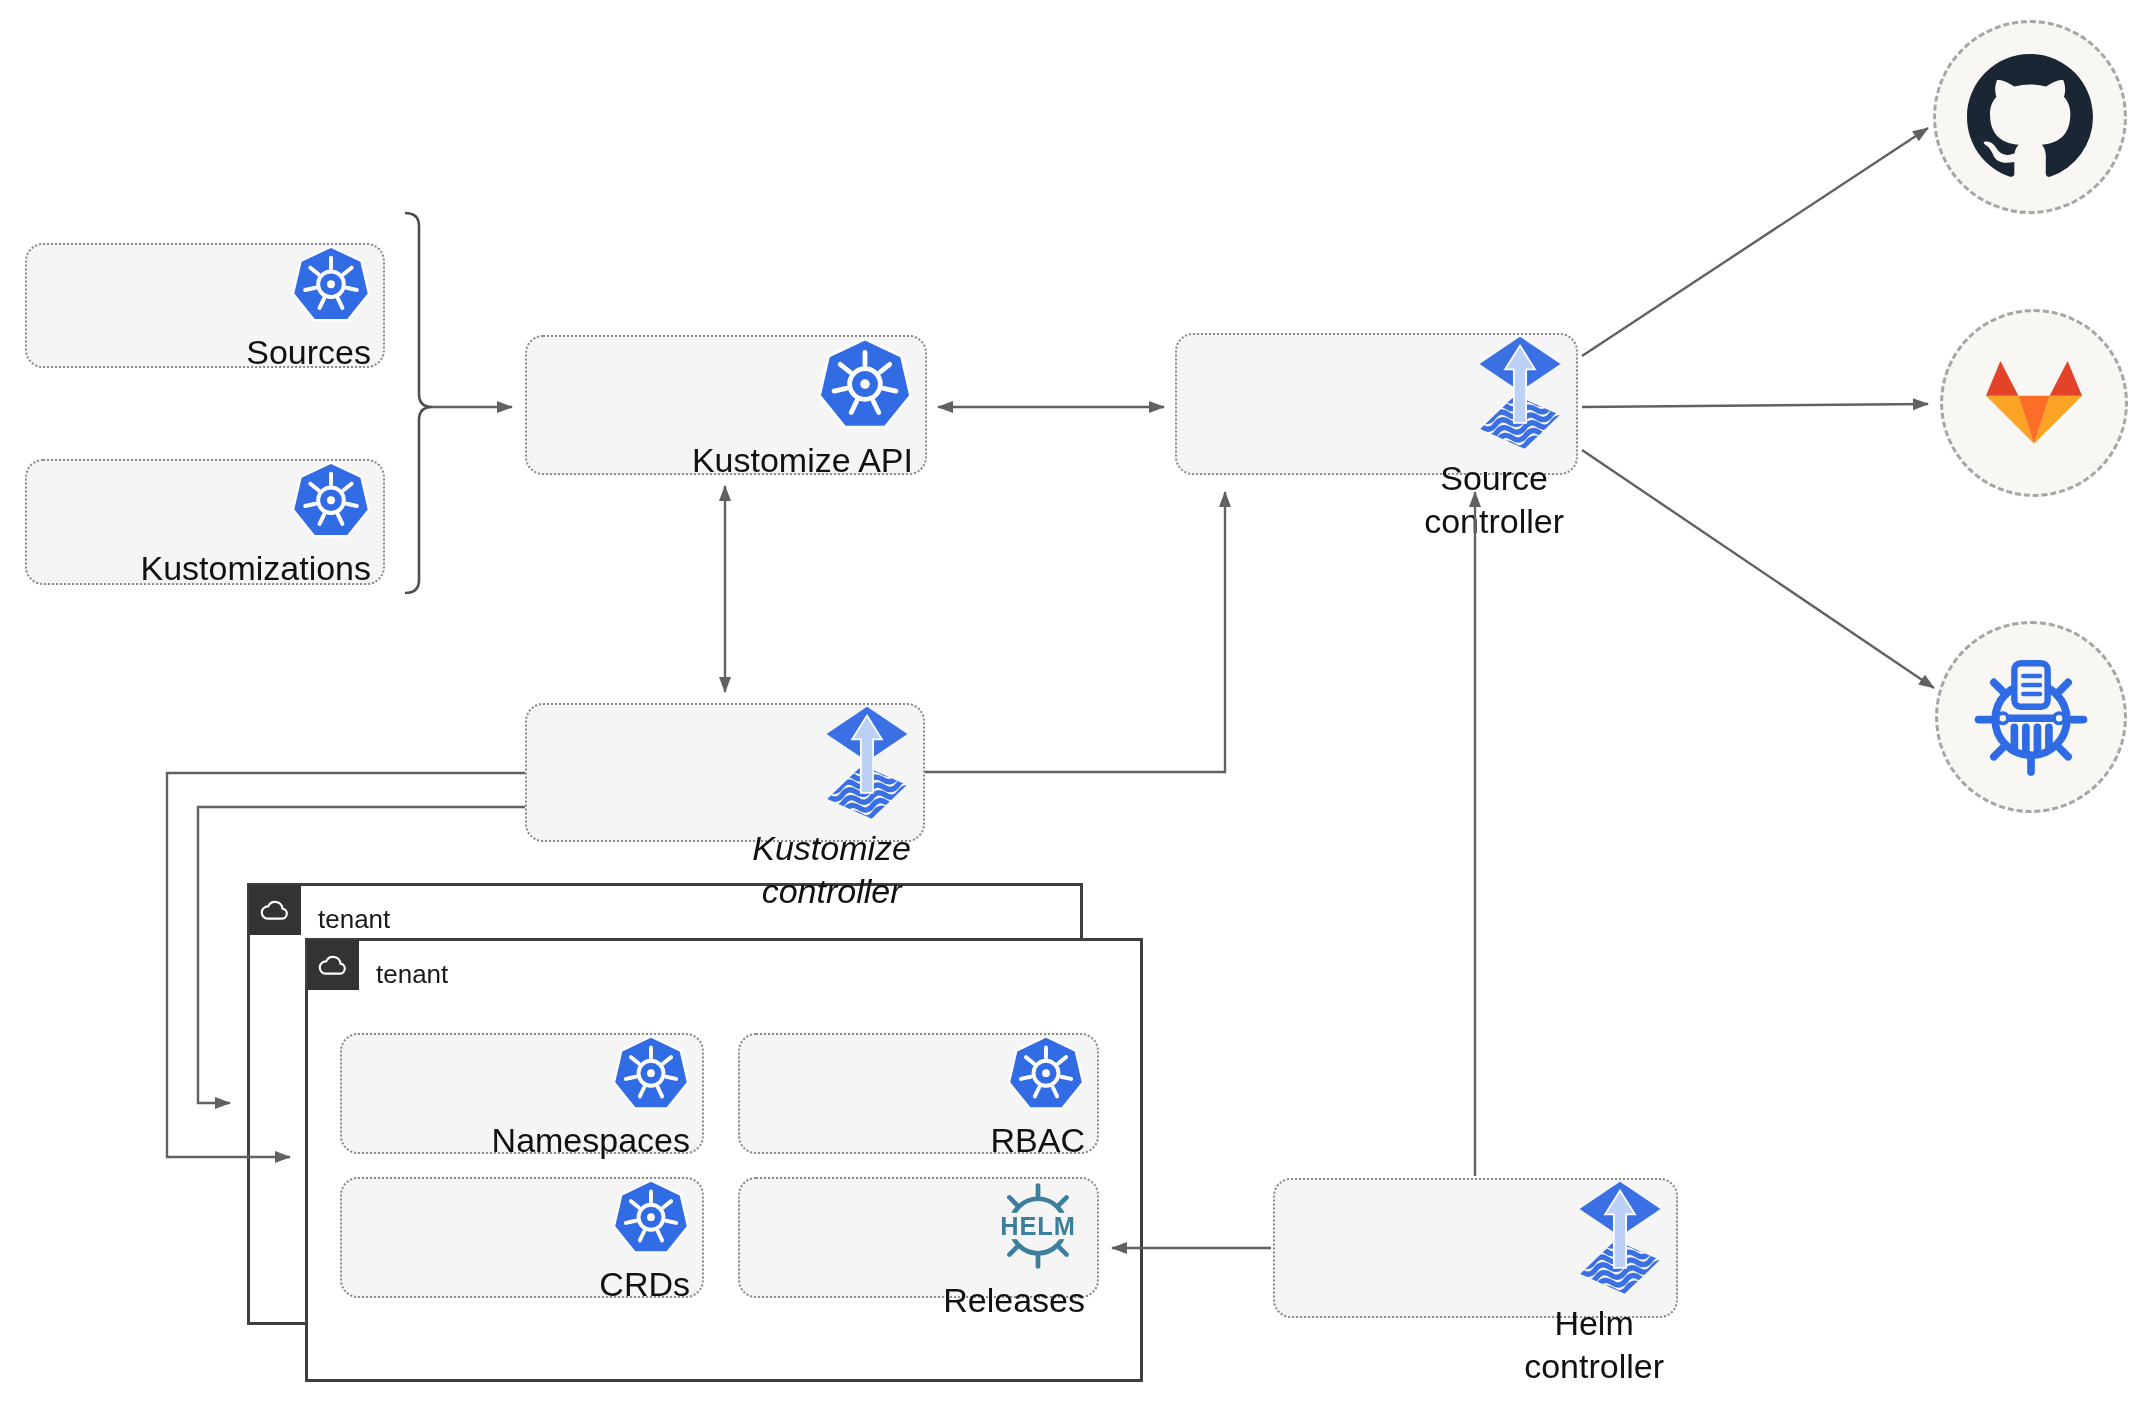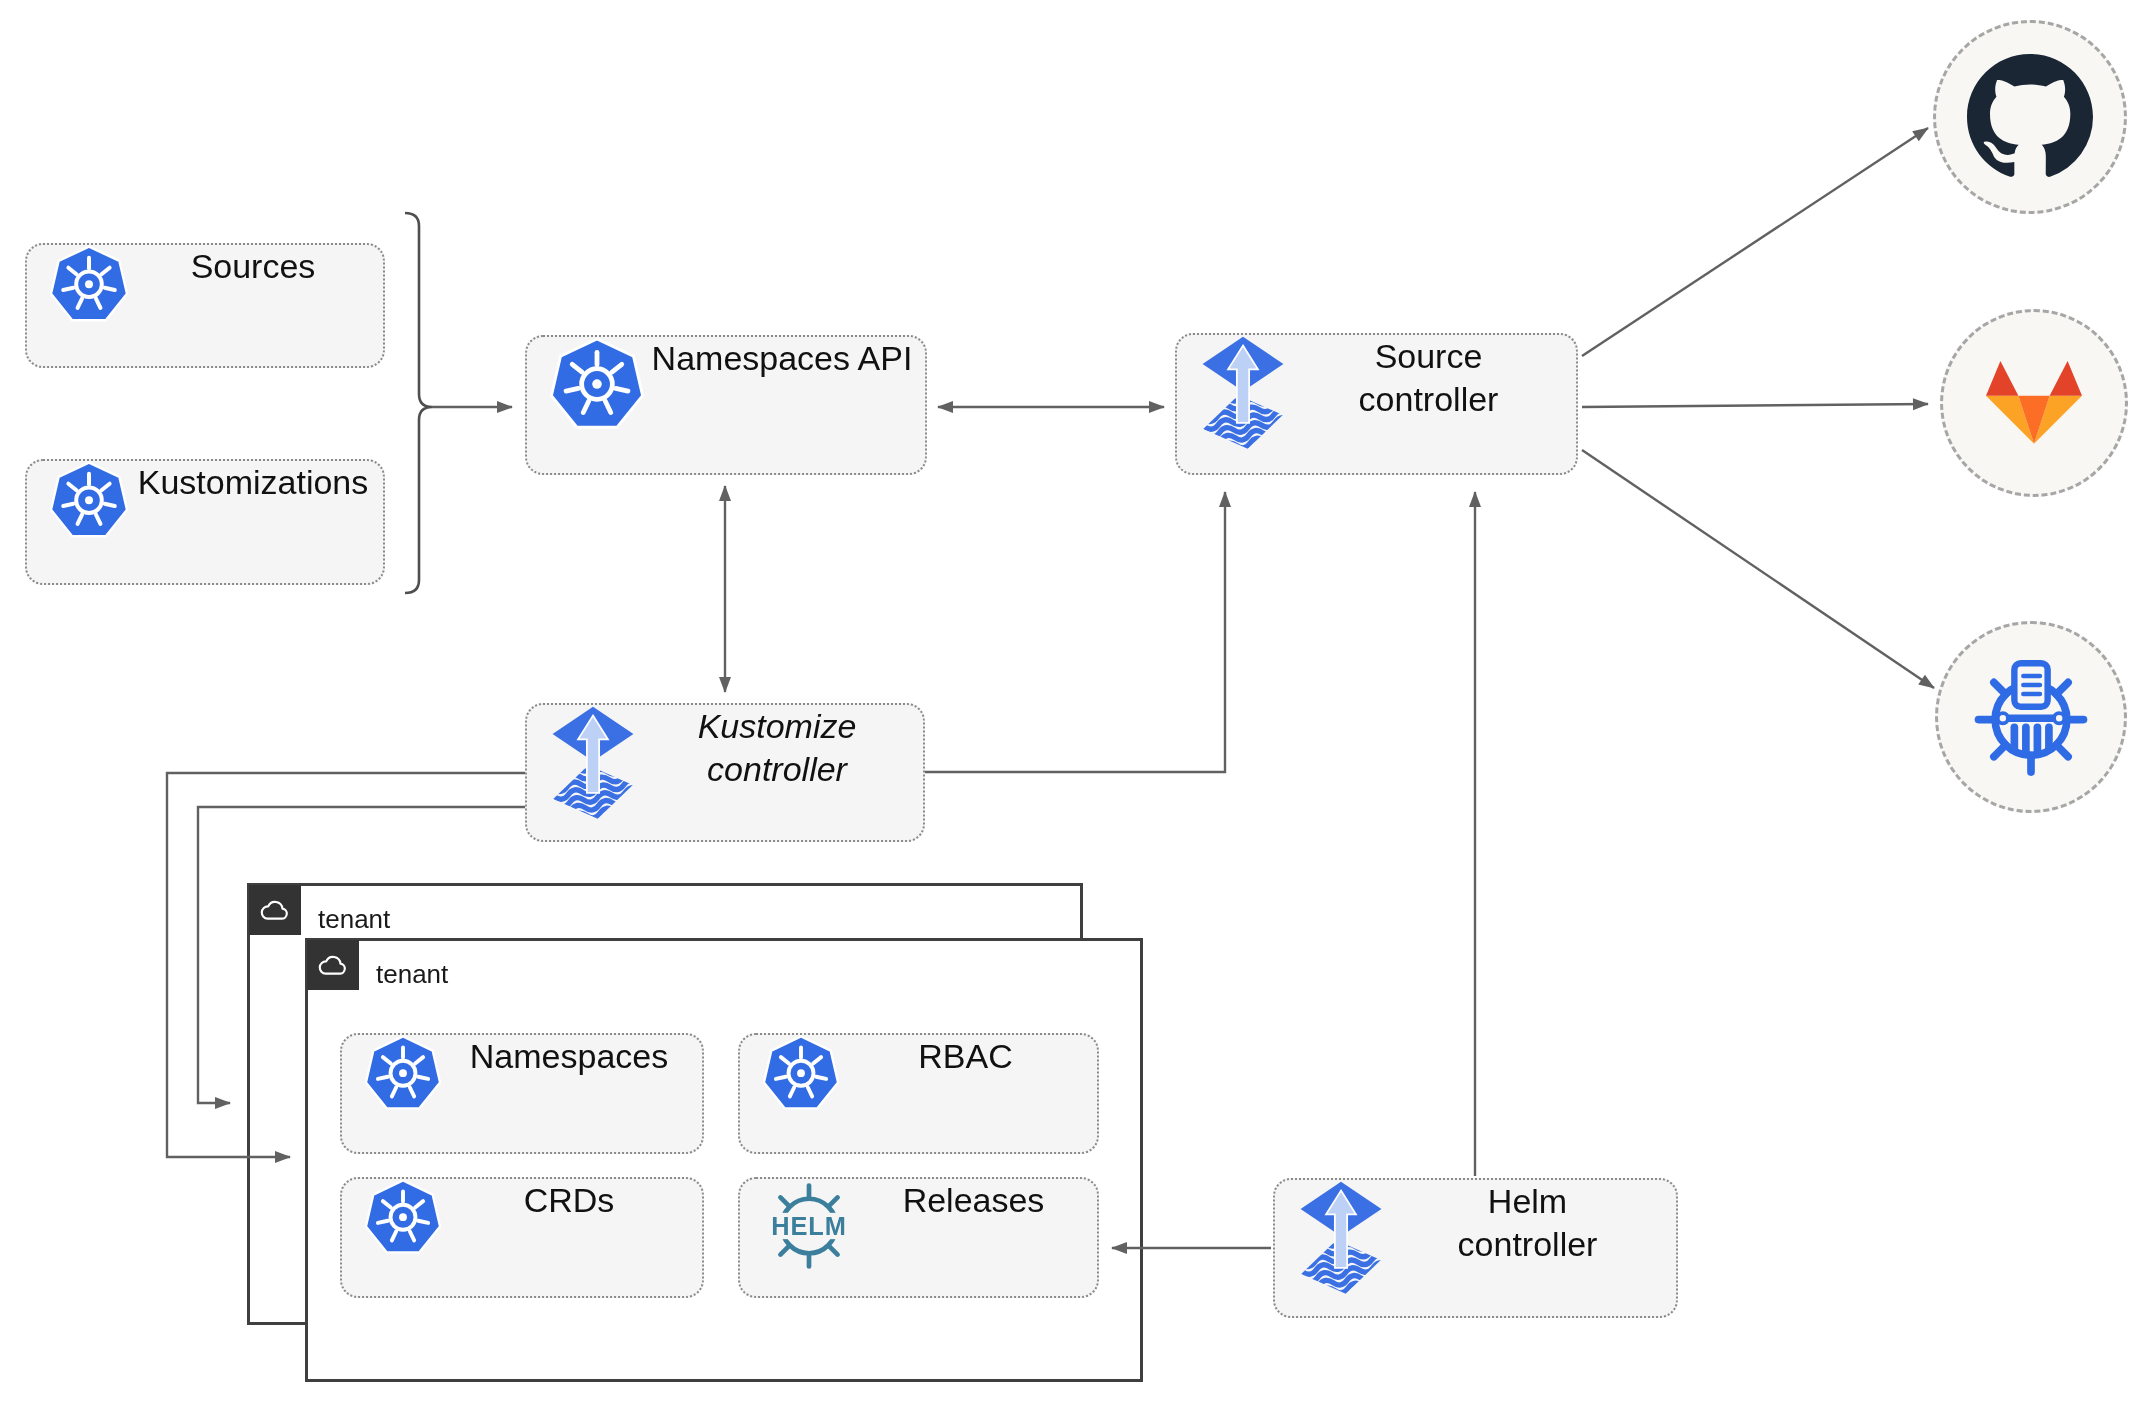--- a/index.html
+++ b/index.html
@@ -1,20 +1,20 @@
 <!DOCTYPE html>
 <html style="--canvas-bg: #ffffff; --node-fill: #f5f5f5; --node-border: #8a8a8a; --text: #111111; --arrow: #616161; --brace: #4f4f4f; --tenant-border: #3f3f3f; --tenant-header-bg: #333333; --tenant-text: #1a1a1a; --circle-fill: #f8f7f4; --circle-border: #a6a6a6; --k8s-blue: #326ce5; --flux-blue: #3a70e4; --flux-arrow-light: #bdd0f5; --helm-teal: #3c7f9d; --github-dark: #1a2633; --gitlab-red: #e24329; --gitlab-orange: #fc6d26; --gitlab-amber: #fca326; --chartmuseum-blue: #2f6be4;"><head>
 <meta charset="utf-8">
 <style>
   html,body{margin:0;padding:0;background:var(--canvas-bg,#fff);}
   .canvas{position:relative;width:2144px;height:1407px;background:var(--canvas-bg,#fff);
           font-family:"Liberation Sans",sans-serif;overflow:hidden;}
-  .node{position:absolute;display:flex;align-items:flex-start;gap:6px;
+  .node{position:absolute;display:flex;align-items:flex-end;gap:6px;
         background:var(--node-fill);border:2px dotted var(--node-border);
-        border-radius:18px;padding:0 12px 0 22px;box-sizing:border-box;z-index:3;}
+        border-radius:18px;padding:0 12px 0 22px;box-sizing:border-box;z-index:3;flex-direction:column;}
   .node-icon{flex:none;}
   .node-label{flex:1;text-align:center;font-size:34px;color:var(--text);
               white-space:pre-line;line-height:1.26;}
   .tenant{position:absolute;background:#fff;border:3px solid var(--tenant-border);box-sizing:border-box;}
   .tenant-outer{z-index:1;}
   .tenant-inner{z-index:2;}
   .tenant-header{position:absolute;left:-1px;top:-1px;width:52px;height:50px;
                  background:var(--tenant-header-bg);display:flex;align-items:center;justify-content:center;}
   .tenant-label{position:absolute;left:68px;top:18px;font-size:26px;color:var(--tenant-text);}
   .ext-circle{position:absolute;border-radius:50%;border:3px dashed var(--circle-border);
@@ -169,21 +169,21 @@
     <svg class="node-icon" width="80" height="80">
         <use href="#sym-k8s"></use>
       </svg>
     <div class="node-label">Kustomizations</div>
   </div>
 
   <div class="node" style="left:525px;top:335px;width:402px;height:140px;">
     <svg class="node-icon" width="96" height="96">
         <use href="#sym-k8s"></use>
       </svg>
-    <div class="node-label">Namespaces API</div>
+    <div class="node-label">Kustomize API</div>
   </div>
 
   <div class="node" style="left:1175px;top:333px;width:403px;height:142px;">
     <svg class="node-icon" width="88" height="116">
         <use href="#sym-flux"></use>
       </svg>
     <div class="node-label">Source
 controller</div>
   </div>
 

